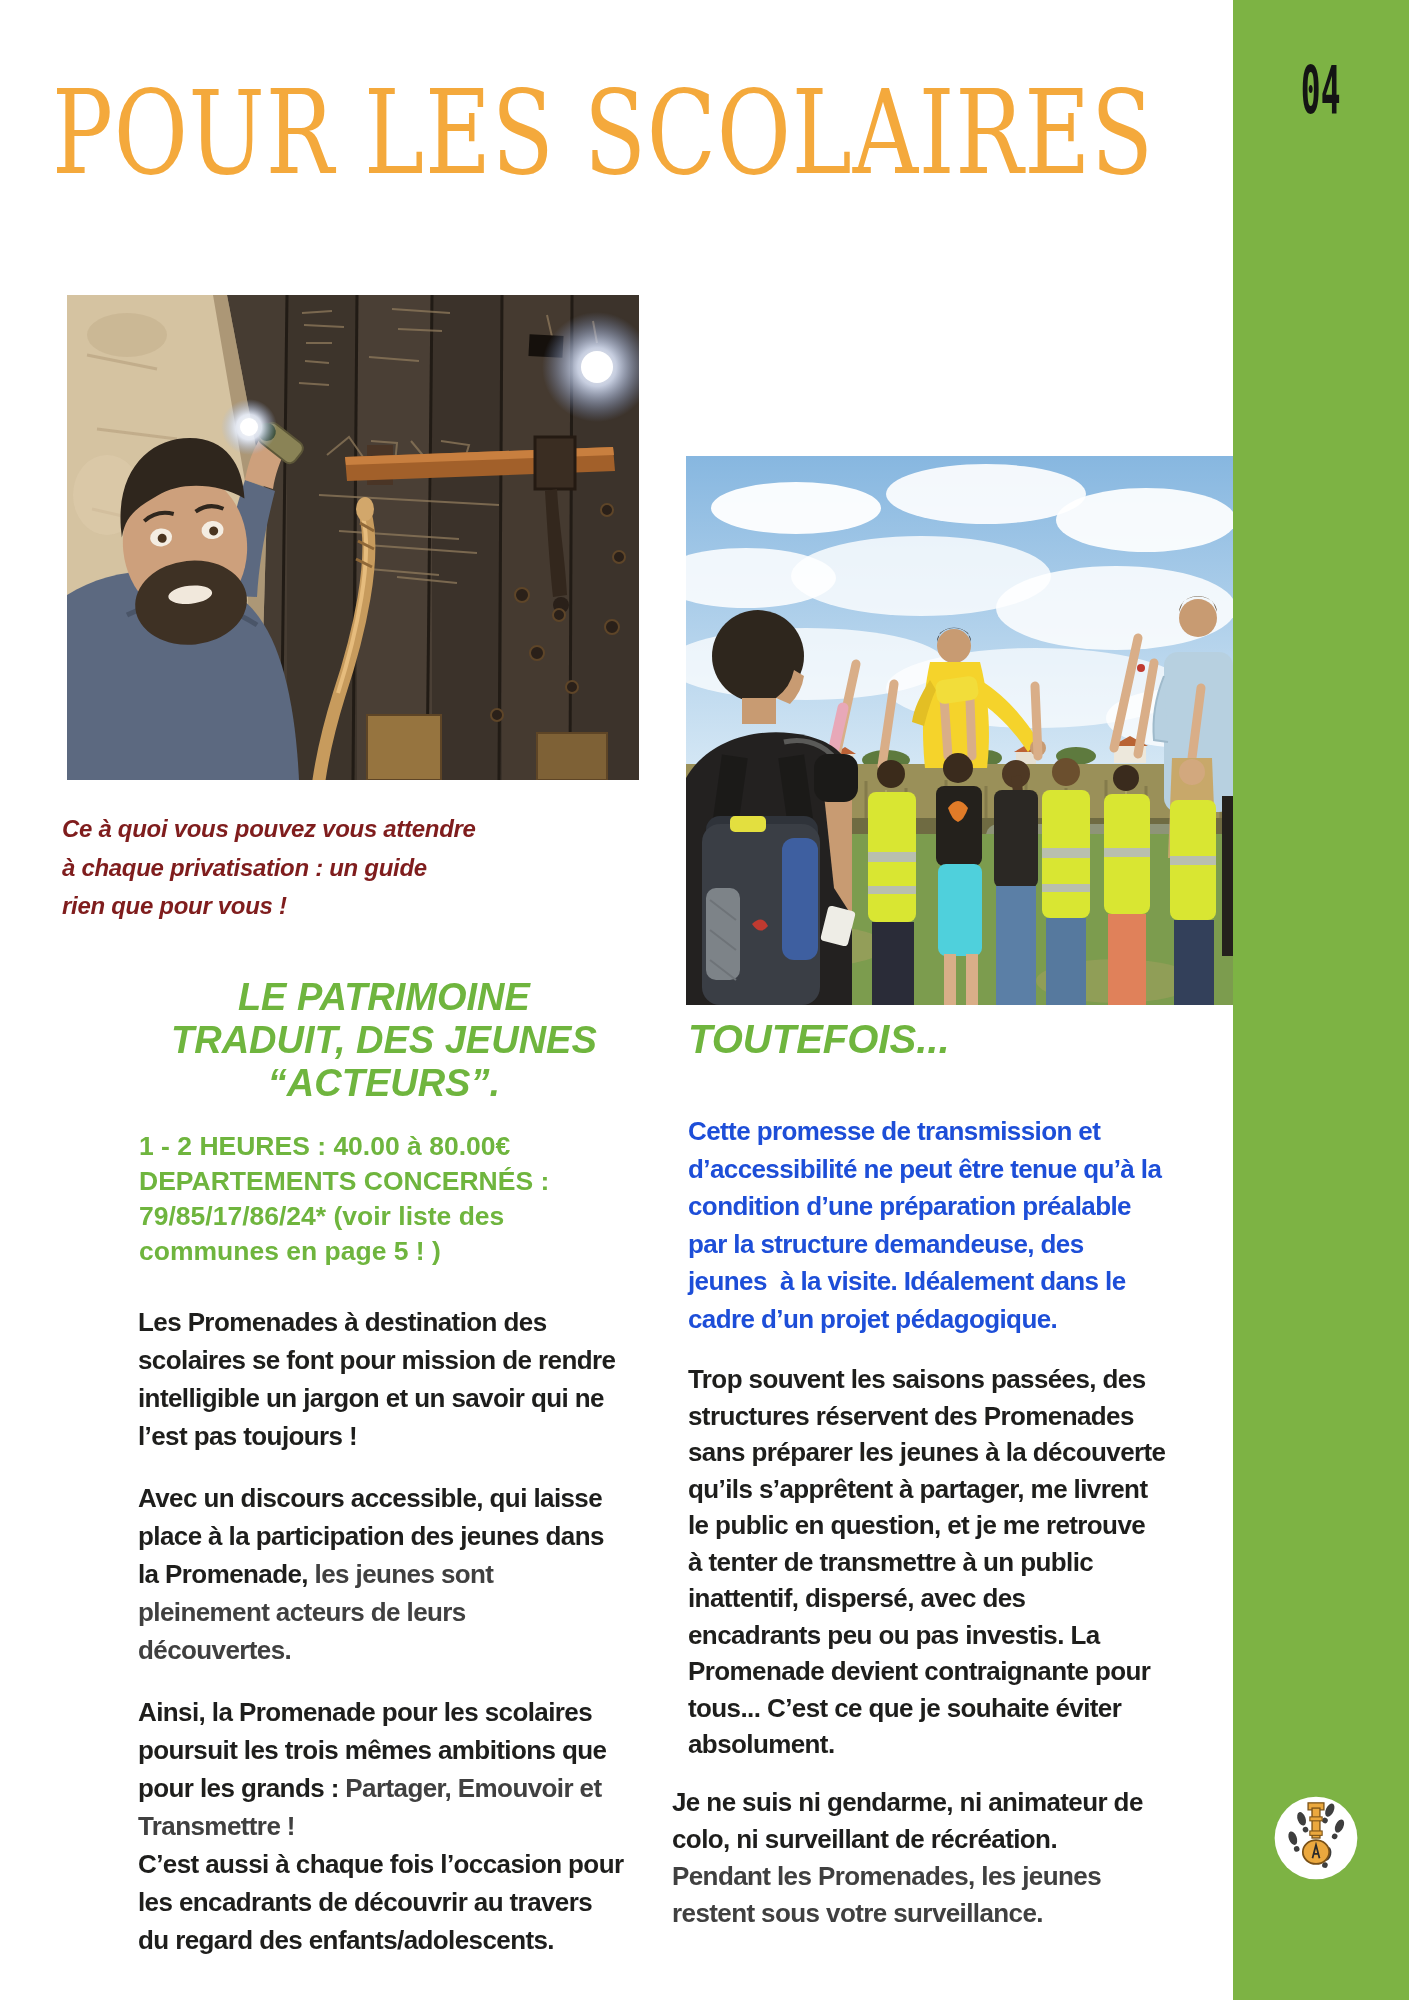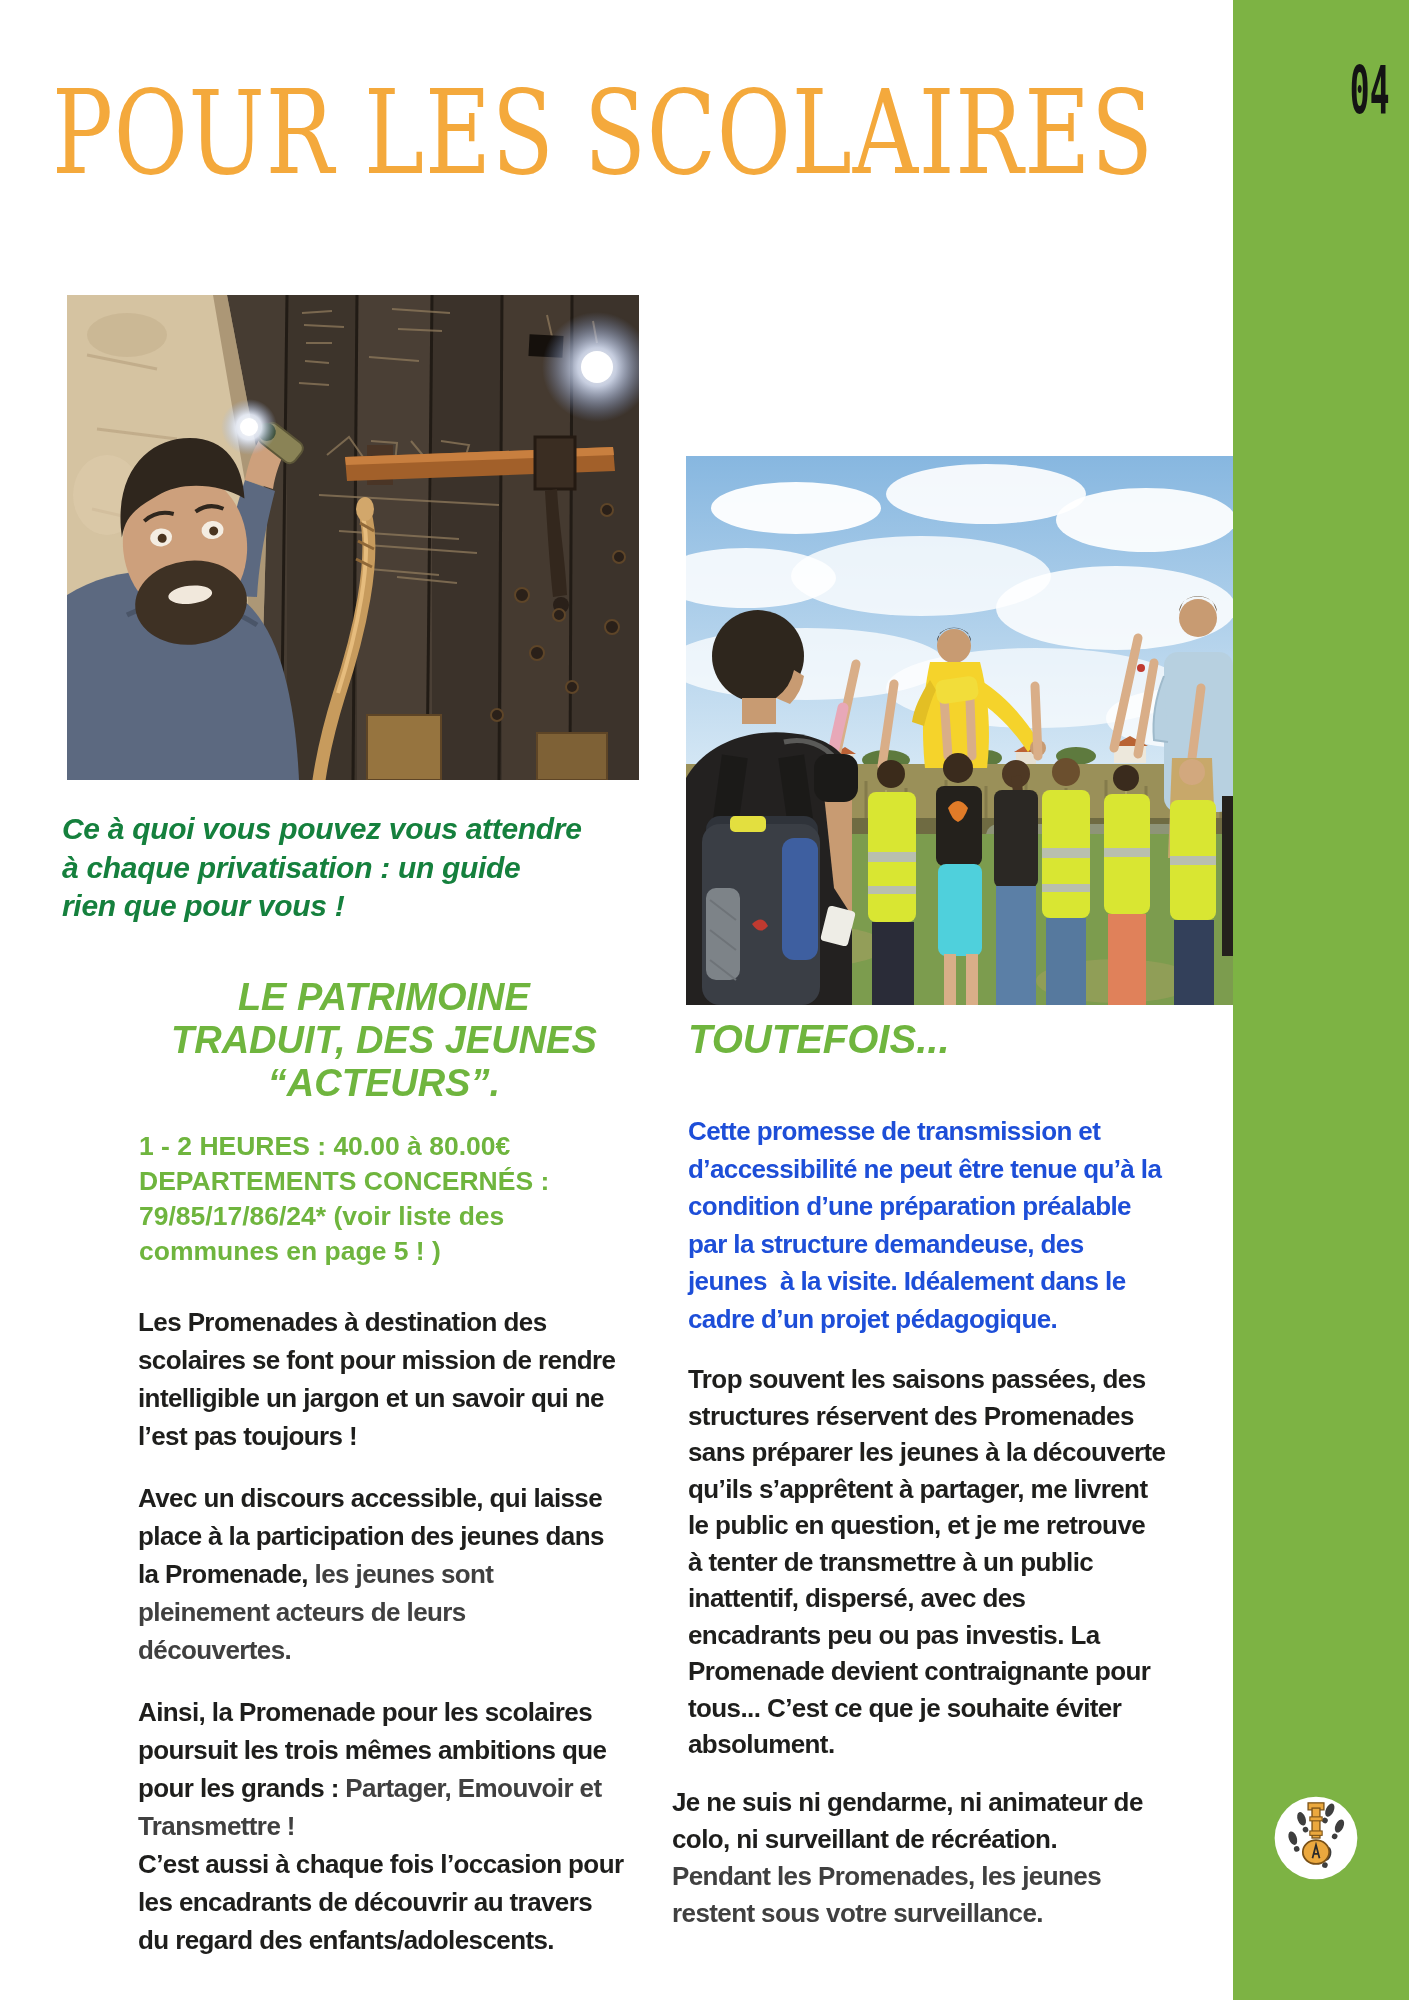--- a/index.html
+++ b/index.html
@@ -3,32 +3,32 @@
 <meta charset="utf-8">
 <style>
   html,body{margin:0;padding:0;background:#ffffff;}
   .page{position:relative;width:1409px;height:2000px;background:#ffffff;overflow:hidden;
         font-family:"Liberation Sans",sans-serif;}
   .abs{position:absolute;}
   .line{white-space:pre;display:block;}
 
   
   .green-bar{left:1233px;top:0;width:176px;height:2000px;background:#7DB344;}
-  .page-num{left:1233px;top:52px;width:176px;text-align:right;color:#141414;
+  .page-num{left:1233px;top:52px;width:176px;text-align:center;color:#141414;
             font-family:"DejaVu Sans Mono",monospace;font-weight:700;font-size:66px;}
   .page-num span{display:inline-block;transform:scaleX(.5);transform-origin:center top;}
 
   
   .title{left:52px;top:66px;margin:0;color:#F4A93C;font-family:"DejaVu Serif",serif;
          font-weight:400;font-size:116px;line-height:1.15;white-space:nowrap;
          transform:scaleX(.78);transform-origin:left top;letter-spacing:1px;}
 
   
-  .intro{left:62px;top:810px;color:#15803d;font-style:italic;font-weight:700;
-         font-size:30px;line-height:38.5px;letter-spacing:-.3px;}
+  .intro{left:62px;top:810px;color:#7f1d1d;font-style:italic;font-weight:700;
+         font-size:24px;line-height:38.5px;letter-spacing:-.3px;}
 
   
   .heading-left{left:171px;top:976px;color:#6FB53E;font-style:italic;font-weight:700;
                 font-size:38px;line-height:43px;text-align:center;}
   .details{left:139px;top:1129px;color:#6FB53E;font-weight:700;font-size:26.5px;line-height:35px;}
   .body-par{font-weight:700;font-size:26px;line-height:38px;letter-spacing:-.6px;color:#1E1E1C;}
   .p1L{left:138px;top:1303px;}
   .p2L{left:138px;top:1479px;}
   .p3L{left:138px;top:1693px;}
   .grn{color:#404040;}

